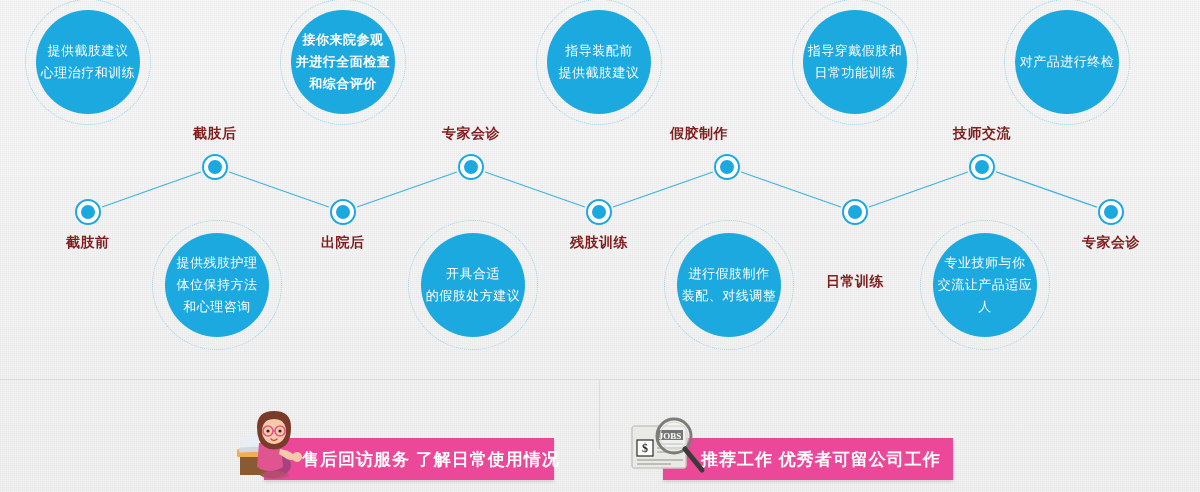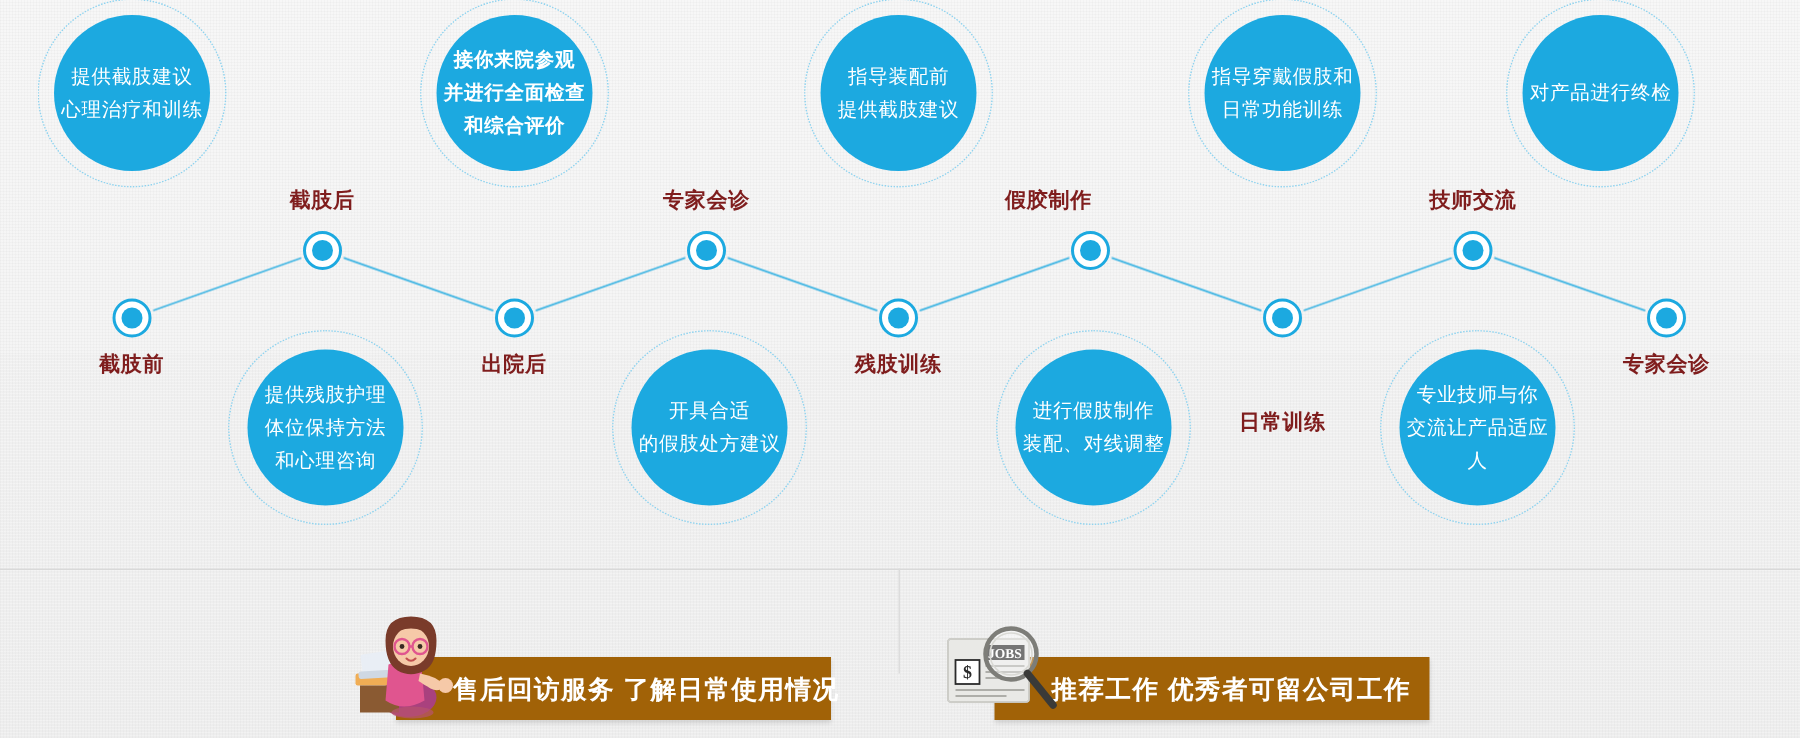--- a/index.html
+++ b/index.html
@@ -86,21 +86,21 @@
   .vline{
     position:absolute;
     width:1px;
     background:#dcdcdc;
   }
 
   
   .banner{
     position:absolute;
     height:42px;
-    background:#a16207;
+    background:#ec4899;
     display:flex;
     align-items:center;
     box-shadow:0 2px 3px rgba(0,0,0,.12);
   }
   .banner .btext{
     color:#ffffff;
     font-size:17px;
     font-weight:bold;
     letter-spacing:1px;
     white-space:nowrap;

